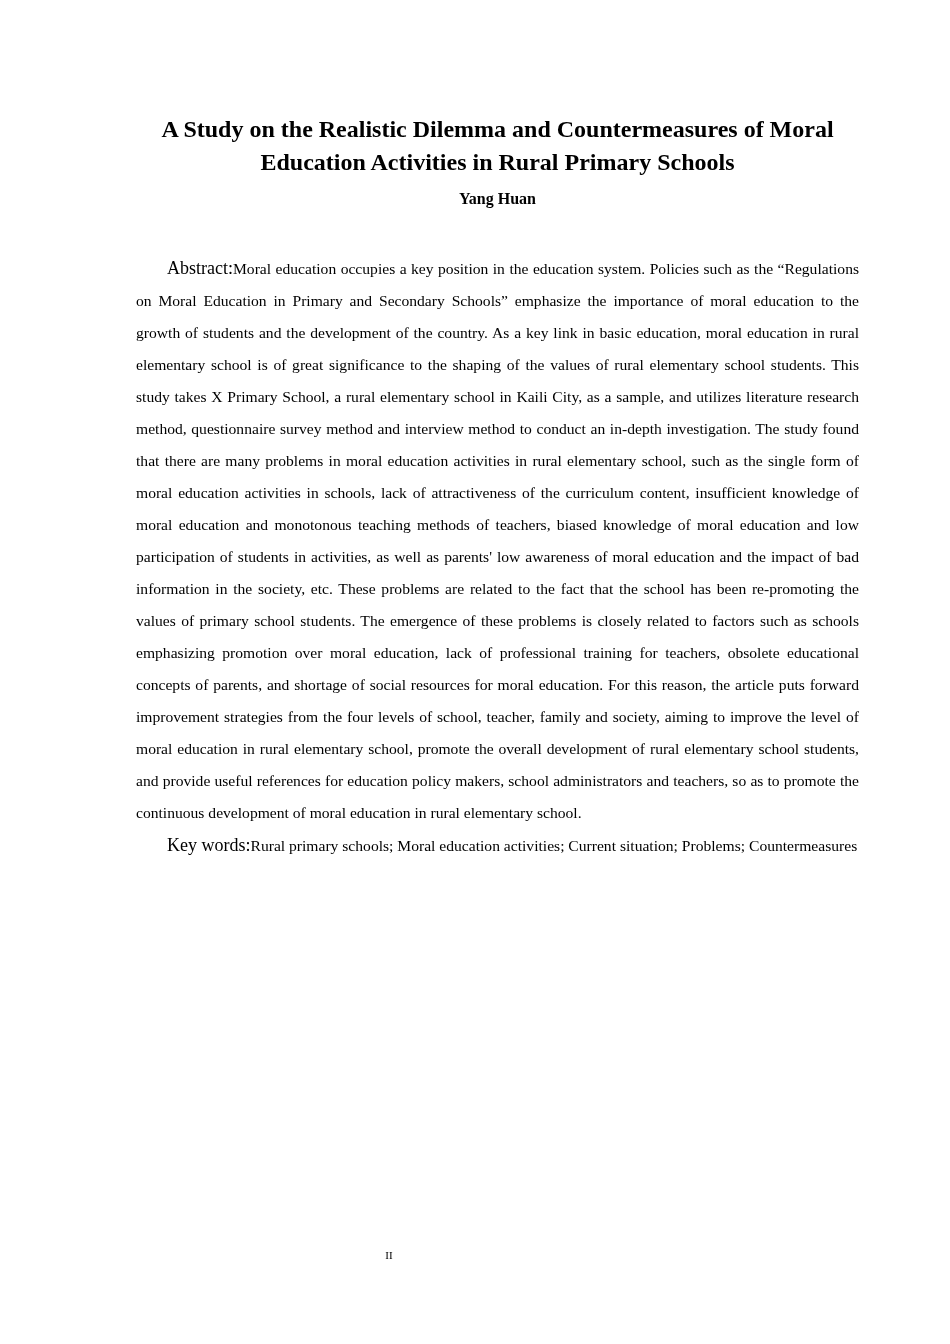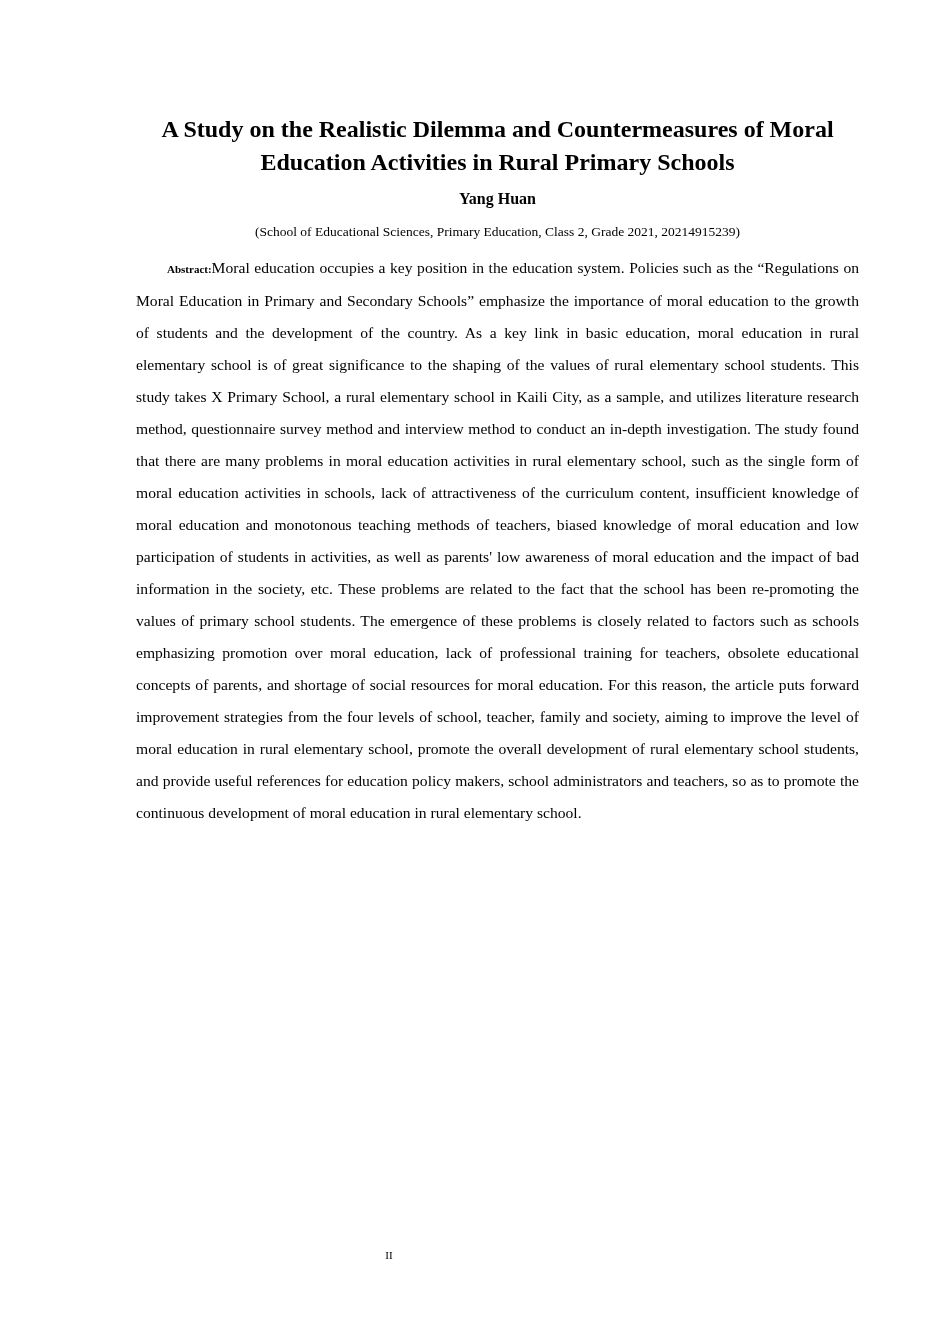--- a/index.html
+++ b/index.html
@@ -59,46 +59,46 @@
     width: 723px;
     font-size: 15.6px;
     line-height: 32px;
     text-align: justify;
   }
   .para {
     text-indent: 31px;
     text-align: justify;
   }
   .para .bold-label {
-    font-weight: bold;
-    font-size: 11px;
+    font-weight: normal;
+    font-size: 18px;
   }
   .page-number {
     position: absolute;
     top: 1247px;
     left: 377px;
     width: 24px;
     text-align: center;
     font-size: 11px;
     line-height: 16px;
   }
 </style>
 </head>
 <body>
 
 <div class="page">
 
   <h1 class="doc-title">A Study on the Realistic Dilemma and Countermeasures of Moral Education Activities in Rural Primary Schools</h1>
 
   <div class="author">Yang Huan</div>
 
-  <div class="affiliation">(School of Educational Sciences, Primary Education, Class 2, Grade 2021, 20214915239)</div>
 
   <div class="body-text">
 
     <p class="para"><span class="bold-label">Abstract:</span><span>Moral education occupies a key position in the education system. Policies such as the “Regulations on Moral Education in Primary and Secondary Schools” emphasize the importance of moral education to the growth of students and the development of the country. As a key link in basic education, moral education in rural elementary school is of great significance to the shaping of the values of rural elementary school students. This study takes X Primary School, a rural elementary school in Kaili City, as a sample, and utilizes literature research method, questionnaire survey method and interview method to conduct an in-depth investigation. The study found that there are many problems in moral education activities in rural elementary school, such as the single form of moral education activities in schools, lack of attractiveness of the curriculum content, insufficient knowledge of moral education and monotonous teaching methods of teachers, biased knowledge of moral education and low participation of students in activities, as well as parents' low awareness of moral education and the impact of bad information in the society, etc. These problems are related to the fact that the school has been re-promoting the values of primary school students. The emergence of these problems is closely related to factors such as schools emphasizing promotion over moral education, lack of professional training for teachers, obsolete educational concepts of parents, and shortage of social resources for moral education. For this reason, the article puts forward improvement strategies from the four levels of school, teacher, family and society, aiming to improve the level of moral education in rural elementary school, promote the overall development of rural elementary school students, and provide useful references for education policy makers, school administrators and teachers, so as to promote the continuous development of moral education in rural elementary school.</span></p>
 
+    <p class="para"><span class="bold-label">Key words:</span><span>Rural primary schools; Moral education activities; Current situation; Problems; Countermeasures</span></p>
 
   </div>
 
   <div class="page-number">II</div>
 
 </div>
 
 </body></html>

